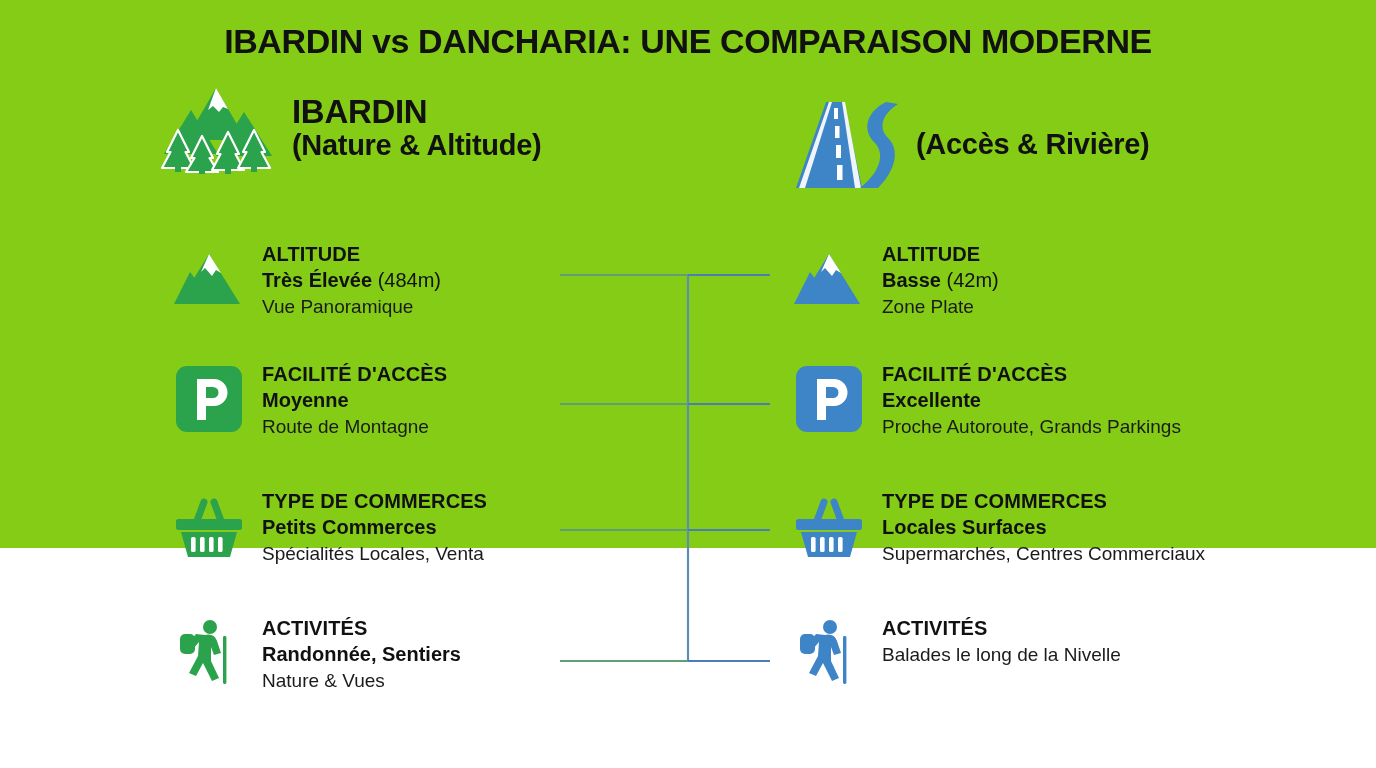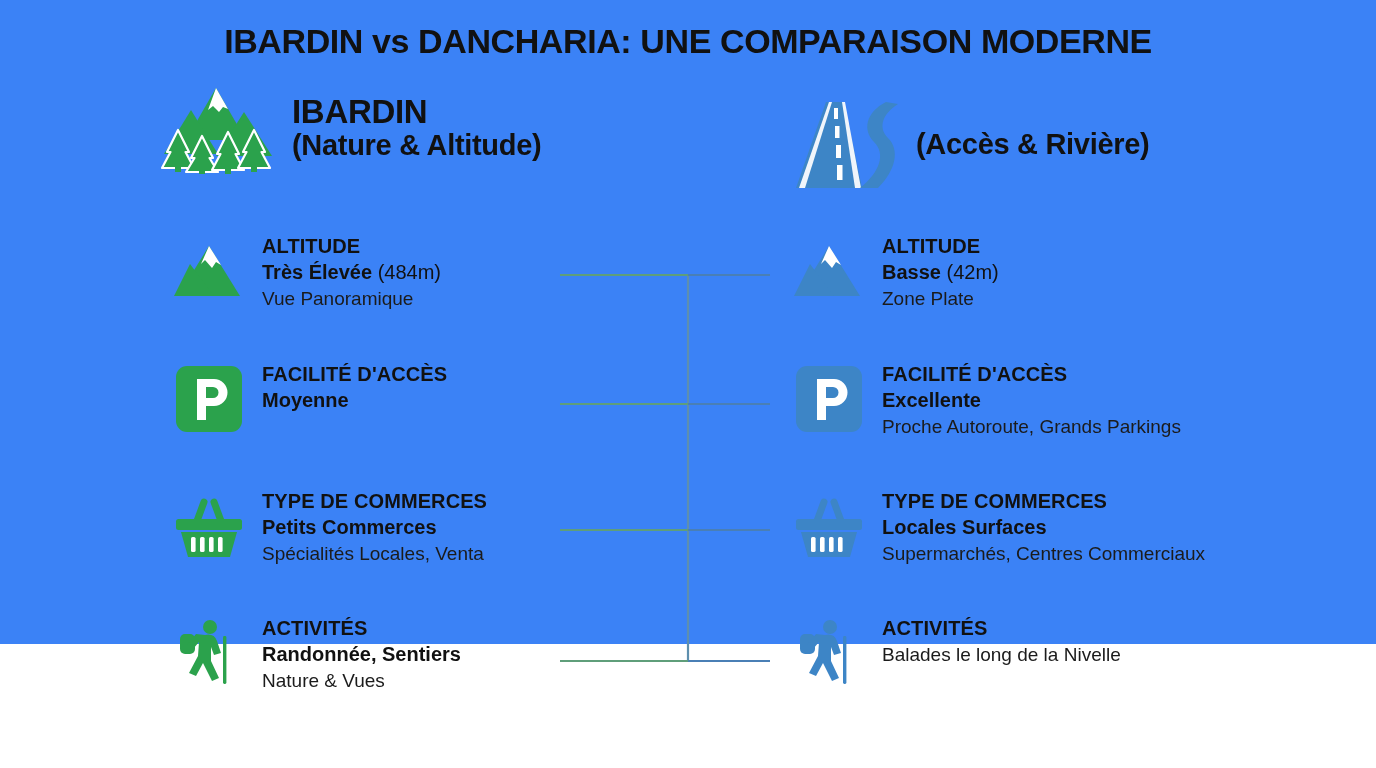--- a/index.html
+++ b/index.html
@@ -2,21 +2,21 @@
 <html><head>
 <meta charset="utf-8">
 <style>
   * { box-sizing: border-box; margin: 0; padding: 0; }
   html, body {
     width: 1376px; height: 768px;
     background: #ffffff;
     font-family: "Liberation Sans", sans-serif;
     overflow: hidden;
   }
-  .page { position: relative; width: 1376px; height: 644px; background: #3b82f6; }
+  .page { position: relative; width: 1376px; height: 548px; background: #84cc16; }
 
   
   .title {
     position: absolute; top: 22px; left: 0; width: 1376px;
     text-align: center;
     font-size: 34px; font-weight: 700; letter-spacing: -0.4px;
     color: #111111;
     font-family: "Liberation Sans", sans-serif;
   }
 
@@ -48,21 +48,21 @@
   .val b { font-weight: 700; text-align: center; }
   .val .paren { font-weight: 400; }
   .det {
     font-size: 19px; font-weight: 400; color: #1b1b1b;
     line-height: 1.28; white-space: nowrap; margin-top: 2px;
   }
 
   
   .row-item.left  { left: 172px; }
   .row-item.right { left: 792px; }
-  .r1 { top: 232px; }
+  .r1 { top: 240px; }
   .r2 { top: 360px; }
   .r3 { top: 487px; }
   .r4 { top: 614px; }
 
   
   .connectors { position: absolute; left: 0; top: 0; width: 1376px; height: 768px; pointer-events: none; }
 </style>
 </head>
 <body>
 
@@ -182,20 +182,21 @@
         <rect x="4" y="4" width="66" height="66" rx="11" fill="#2BA24C"></rect>
         <path d="M25 17 h17 a13.5 13.5 0 0 1 0 27 h-8 v14 h-9 Z M34 25 v11 h7 a5.5 5.5 0 0 0 0 -11 Z" fill="#ffffff"></path>
       </svg>
     </span>
     <span class="row-text">
       <div class="cat">FACILITÉ D'ACCÈS</div>
       <div class="val">
         <b>Moyenne</b>
         <span class="paren"></span>
       </div>
+      <div class="det">Route de Montagne</div>
     </span>
   </div>
 
   <div class="row-item right r2">
     <span class="row-icon">
       <svg viewBox="0 0 74 74" width="74" height="74" aria-hidden="true">
         <rect x="4" y="4" width="66" height="66" rx="11" fill="#3D85C6"></rect>
         <path d="M25 17 h17 a13.5 13.5 0 0 1 0 27 h-8 v14 h-9 Z M34 25 v11 h7 a5.5 5.5 0 0 0 0 -11 Z" fill="#ffffff"></path>
       </svg>
     </span>

